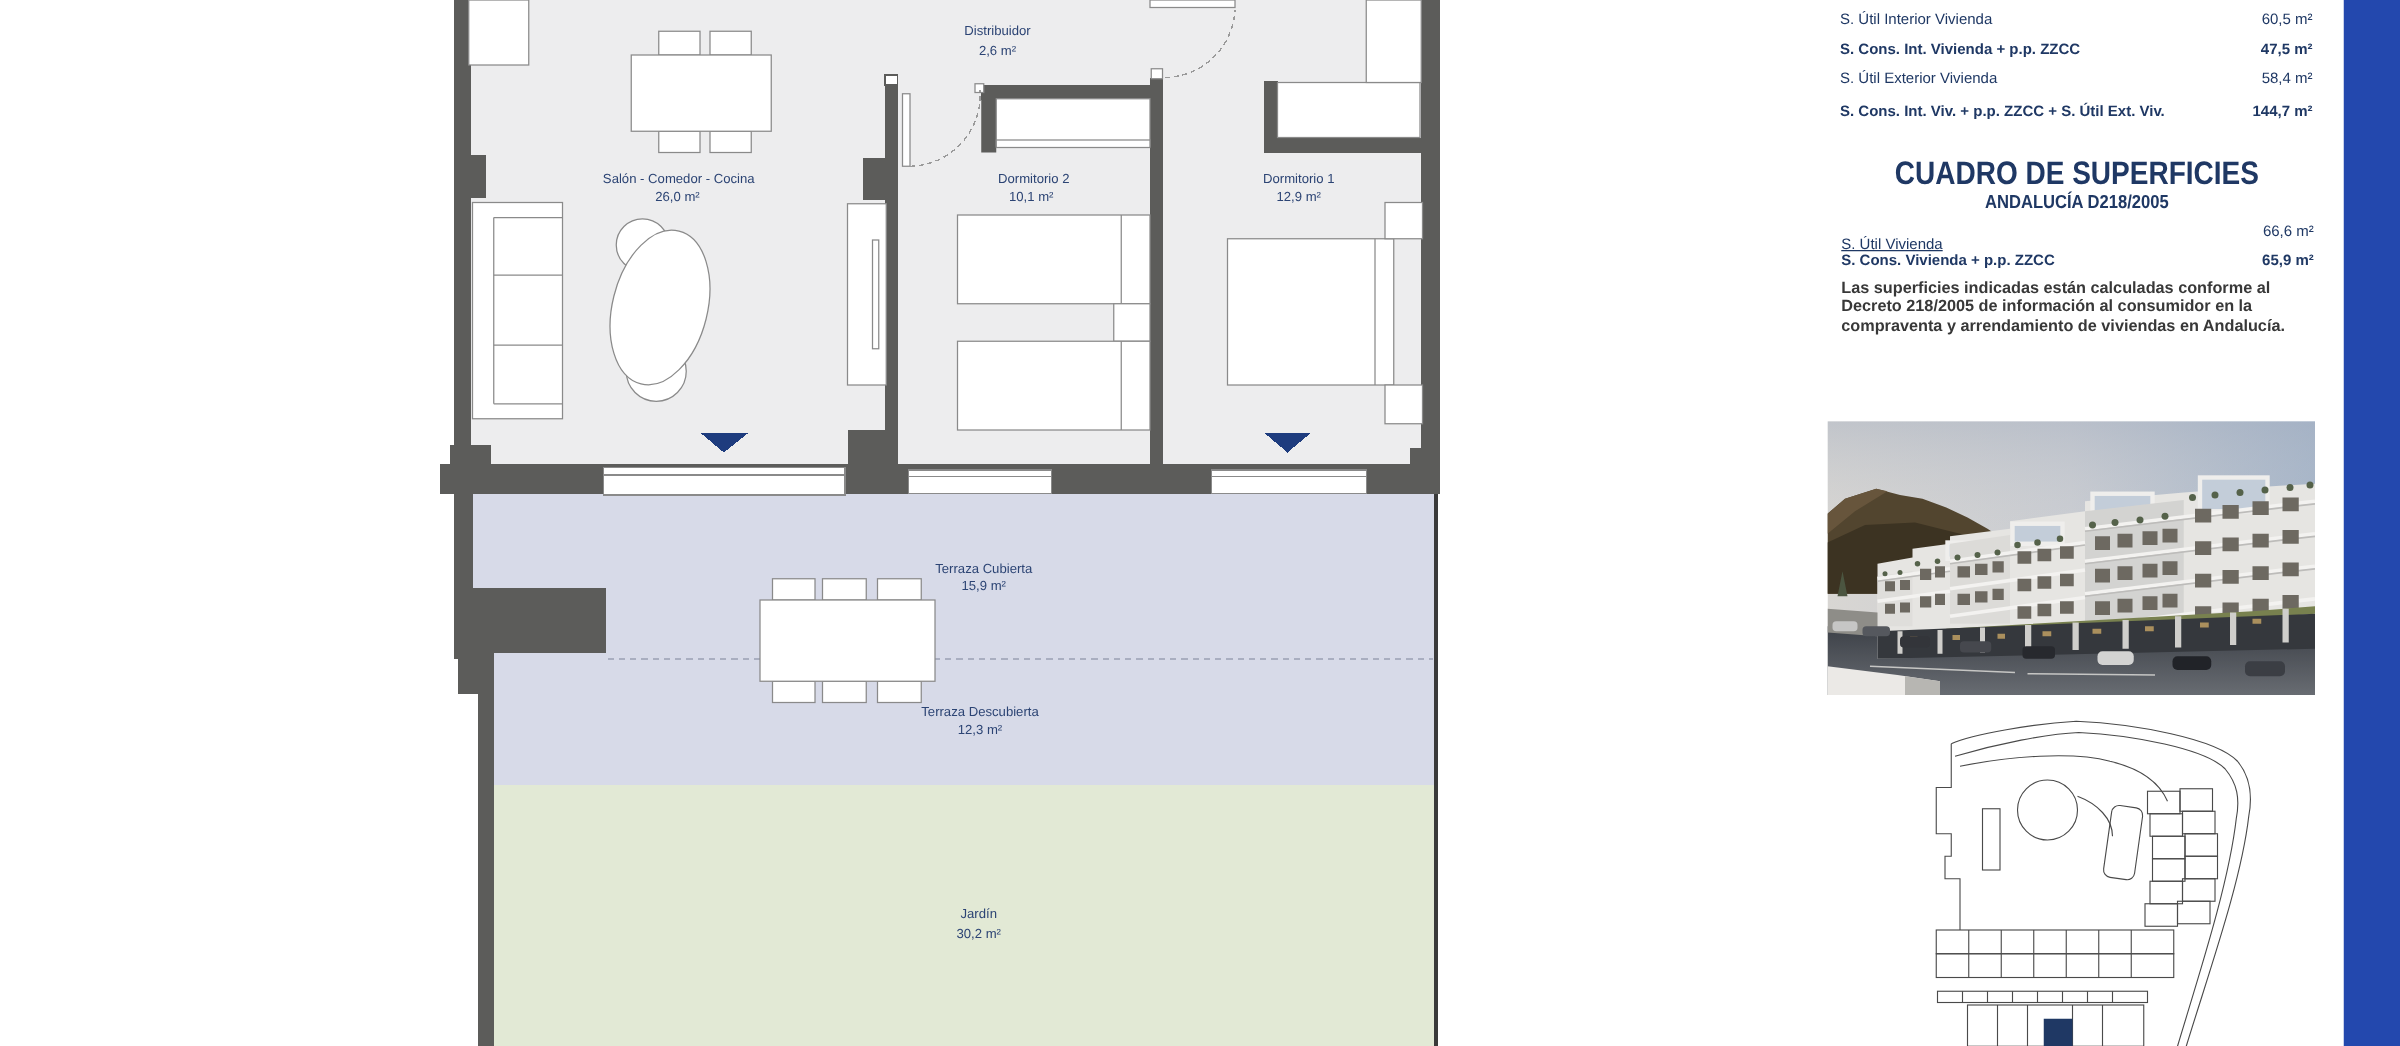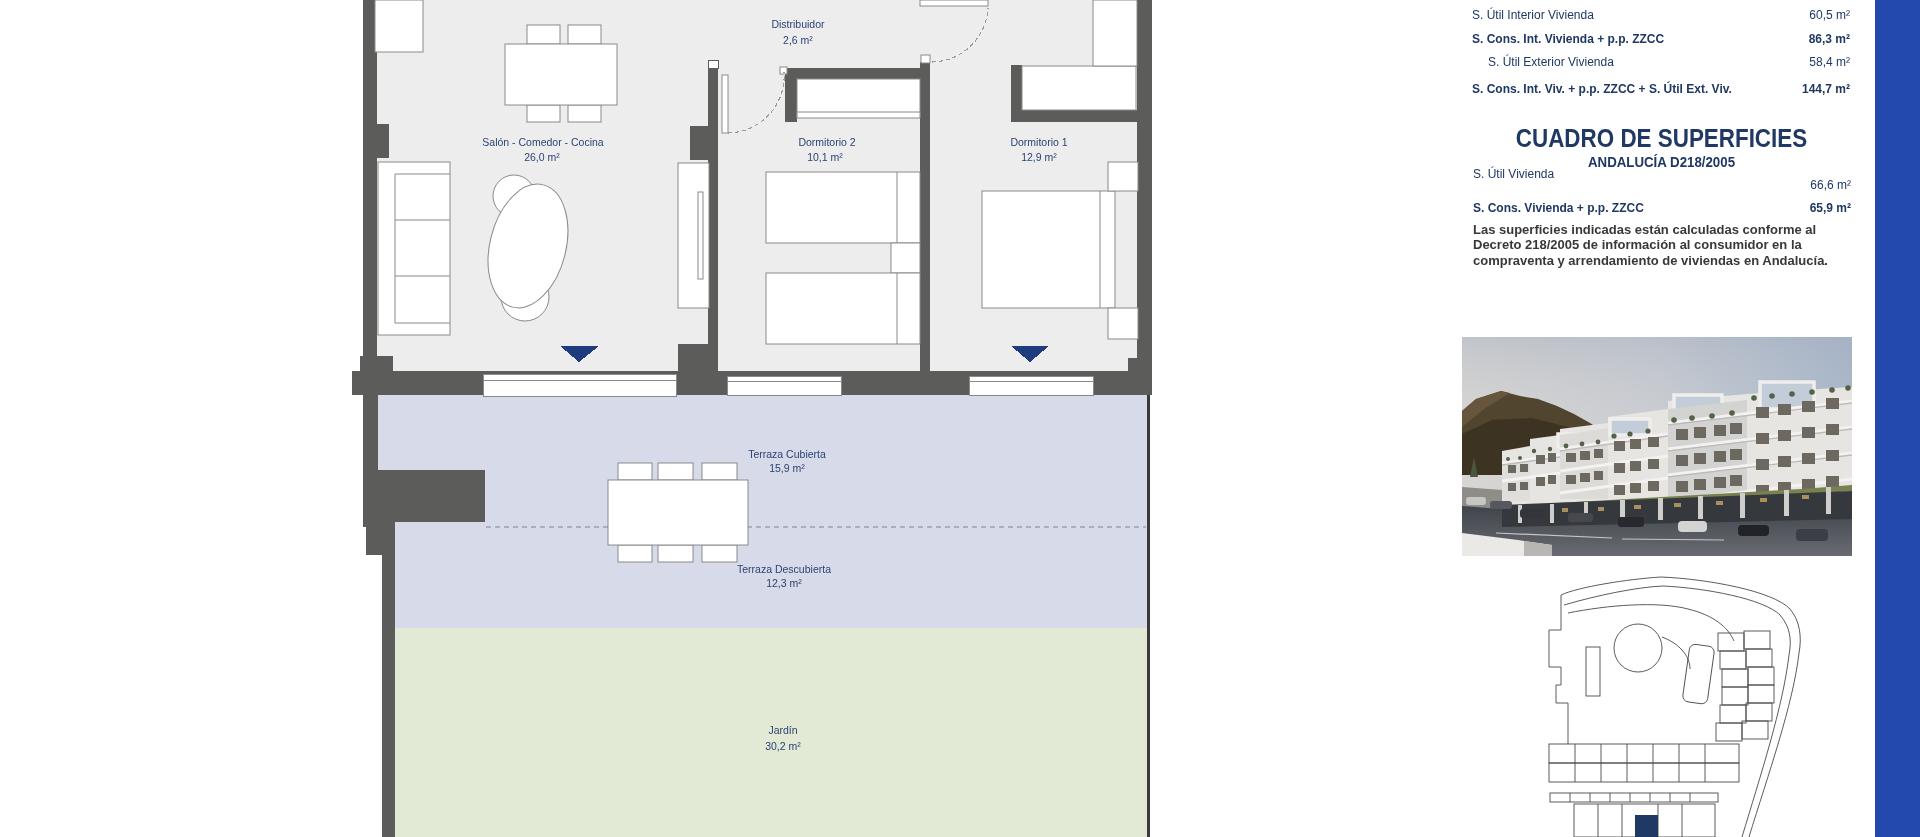--- a/index.html
+++ b/index.html
@@ -181,33 +181,33 @@
 <text x="783" y="750">30,2 m²</text>
 </g>
 </svg>
 
 <div id="panel" style="position:absolute;left:1472px;top:0;width:379px;color:#1f3864;font-size:12px;">
 
   <div class="abs" style="left:0;top:8px;">S. Útil Interior Vivienda</div>
   <div class="abs" style="right:1px;top:8px;left:auto;position:absolute;">60,5 m²</div>
 
   <div class="abs" style="left:0;top:32px;font-weight:bold;">S. Cons. Int. Vivienda + p.p. ZZCC</div>
-  <div class="abs" style="right:1px;top:32px;font-weight:bold;">86,3 m²</div>
-
-  <div class="abs" style="left:16px;top:55px;">S. Útil Exterior Vivienda</div>
+  <div class="abs" style="right:1px;top:32px;font-weight:bold;">47,5 m²</div>
+
+  <div class="abs" style="left:0;top:55px;">S. Útil Exterior Vivienda</div>
   <div class="abs" style="right:1px;top:55px;">58,4 m²</div>
 
   <div class="abs" style="left:0;top:82px;font-weight:bold;">S. Cons. Int. Viv. + p.p. ZZCC + S. Útil Ext. Viv.</div>
   <div class="abs" style="right:1px;top:82px;font-weight:bold;">144,7 m²</div>
 
   <div class="abs" style="left:0;top:123px;width:379px;text-align:center;font-weight:bold;font-size:26px;transform:scaleX(0.862);transform-origin:50% 50%;">CUADRO DE SUPERFICIES</div>
 
   <div class="abs" style="left:0;top:153px;width:379px;text-align:center;font-weight:bold;font-size:15px;transform:scaleX(0.885);transform-origin:50% 50%;">ANDALUCÍA D218/2005</div>
 
-  <div class="abs" style="left:1px;top:167px;">S. Útil Vivienda</div>
+  <div class="abs" style="left:1px;top:188px;text-decoration:underline;">S. Útil Vivienda</div>
   <div class="abs" style="right:0;top:178px;margin-left:16px;">66,6 m²</div>
 
   <div class="abs" style="left:1px;top:201px;font-weight:bold;text-align:center;">S. Cons. Vivienda + p.p. ZZCC</div>
   <div class="abs" style="right:0;top:201px;font-weight:bold;">65,9 m²</div>
 
   <div class="abs" style="left:1px;top:222px;width:390px;font-size:13px;line-height:15.4px;color:#383838;font-weight:bold;">Las superficies indicadas están calculadas conforme al Decreto 218/2005 de información al consumidor en la compraventa y arrendamiento de viviendas en Andalucía.</div>
 </div>
 
 <svg class="abs" style="left:1462px;top:337px;" width="390" height="219" viewBox="0 0 390 219">
 <defs>

